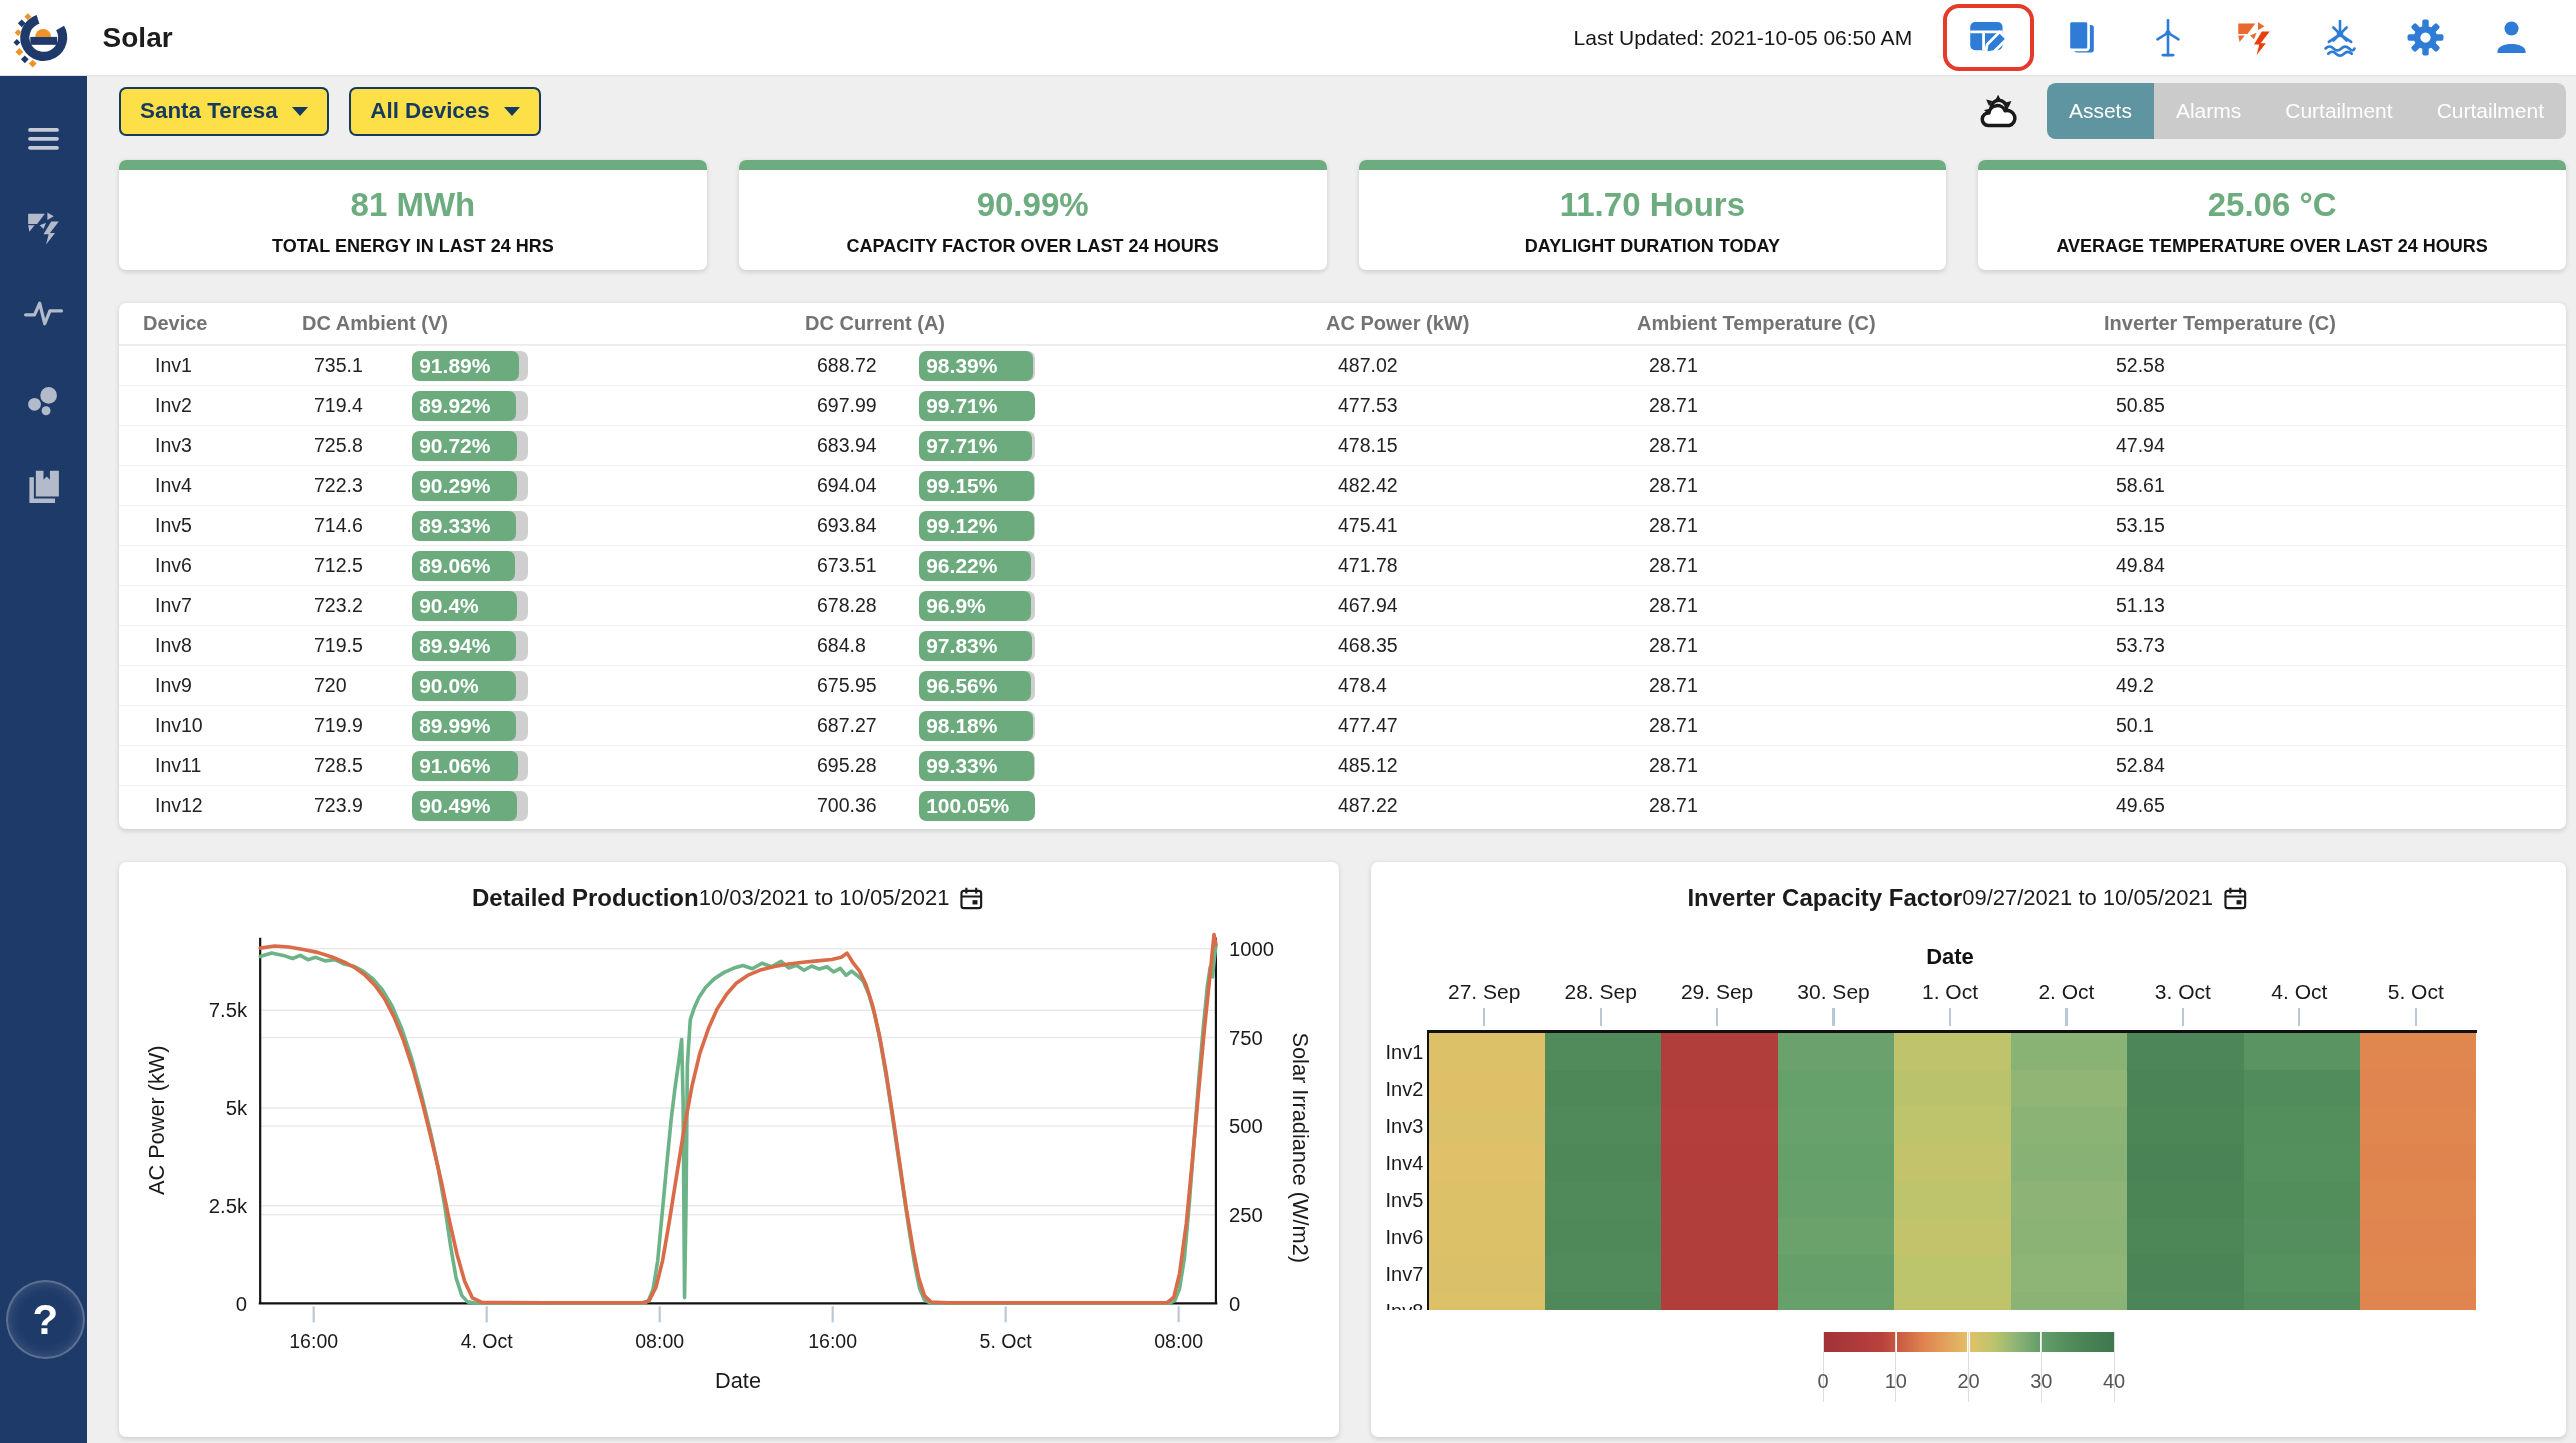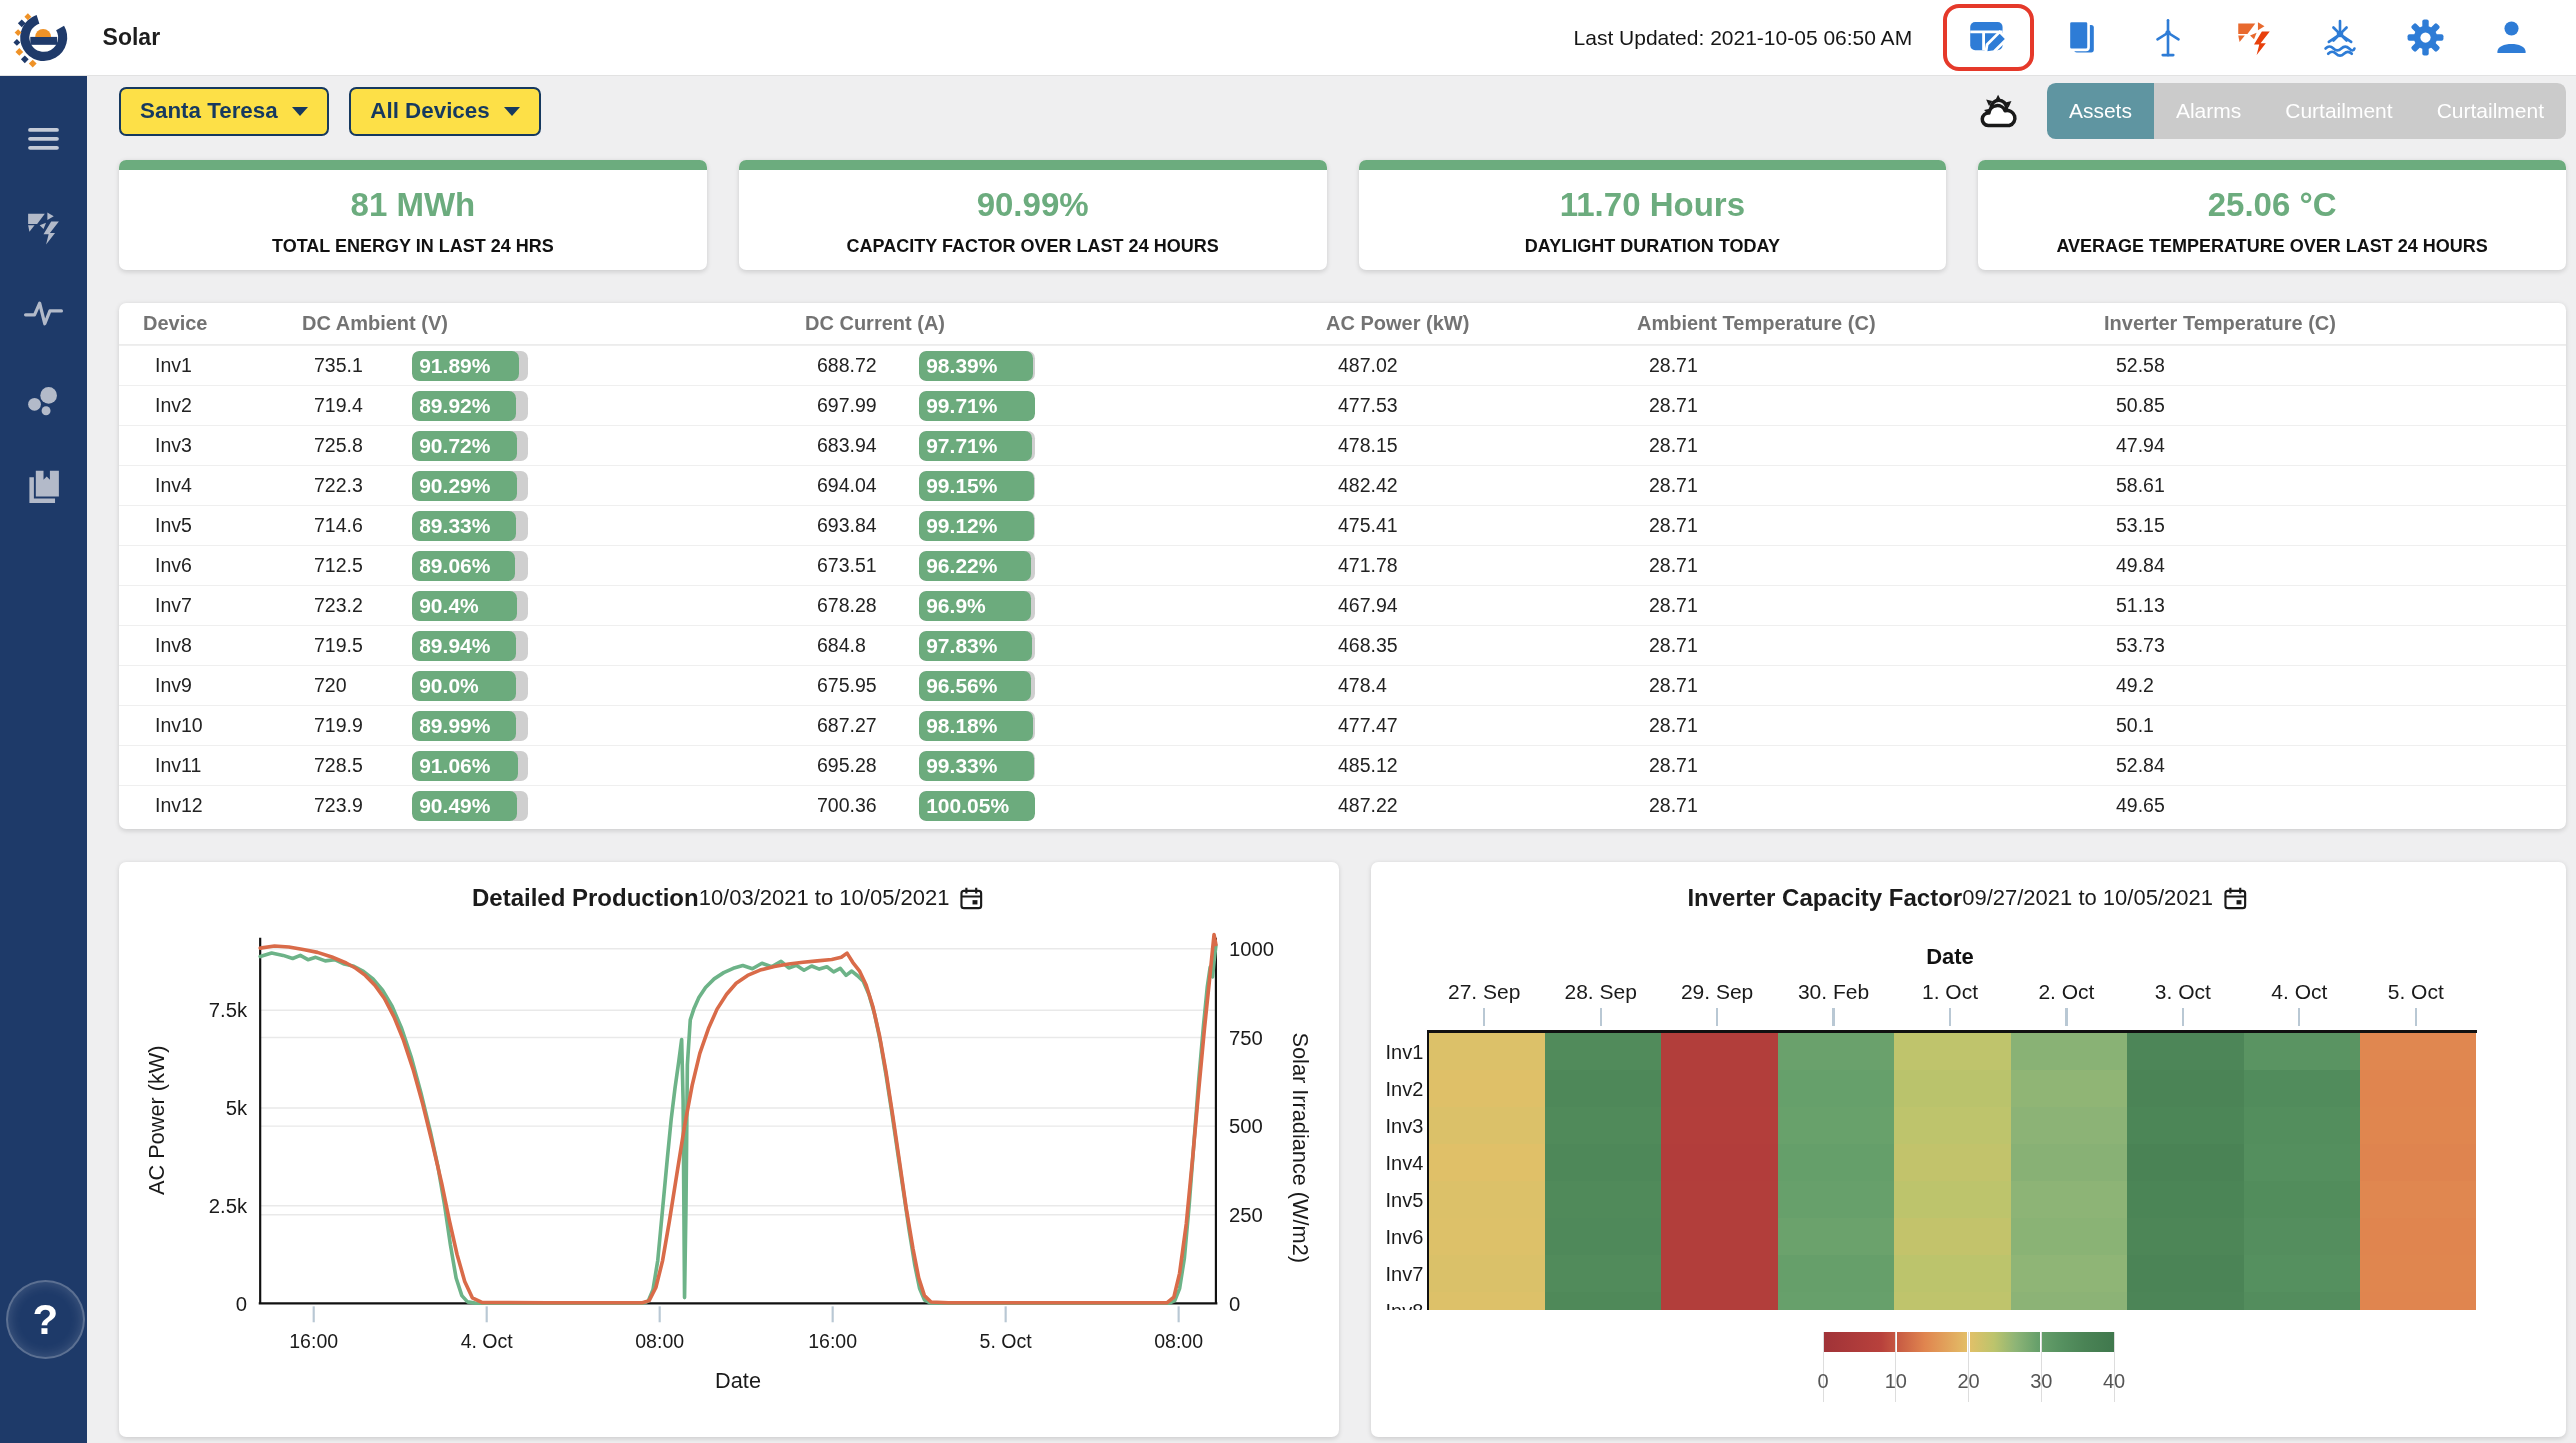--- a/index.html
+++ b/index.html
@@ -1,20 +1,20 @@
 <!DOCTYPE html>
 <html style="font-size:11.6px"><head>
 <meta charset="utf-8">
 <style>
   html,body{margin:0;padding:0;}
   body{width:2576px;height:1444px;background:#efeff0;font-family:"Liberation Sans",sans-serif;overflow:hidden;position:relative;}
   
   .header{position:absolute;top:0;left:0;width:2576px;height:75px;background:#fff;display:flex;align-items:center;z-index:6;border-bottom:0.7px solid #e2e2e2;}
   .logo{width:61px;height:61px;margin-left:11.6px;flex:0 0 auto;}
-  .app-title{font-size:23px;font-weight:bold;color:#1d1d1d;margin-left:30px;text-align:right;}
+  .app-title{font-size:28px;font-weight:bold;color:#1d1d1d;margin-left:30px;text-align:right;}
   .header-right{margin-left:auto;display:flex;align-items:center;margin-right:22px;}
   .last-updated{font-size:21px;color:#161616;margin-right:24.6px;white-space:nowrap;}
   .hicon{width:51px;height:51px;display:flex;align-items:center;justify-content:center;margin:0 17.4px;cursor:pointer;flex:0 0 auto;}
   .hl-box{border:4.3px solid #e5392a;border-radius:16px;padding:4.3px 16px;margin:0 5.8px;display:flex;align-items:center;justify-content:center;}
   .hl-box .hicon{margin:0;}
   
   .sidebar{position:absolute;top:75px;left:0;width:87px;height:1368px;background:#1e3a69;}
   .sicon{width:46px;height:46px;margin:0 auto;display:flex;align-items:center;justify-content:center;cursor:pointer;}
   .si-1{padding-top:41px;}
   .sicon + .sicon{margin-top:41px;}
@@ -585,21 +585,21 @@
             <line x1="4" y1="17" x2="36" y2="17"></line>
             <rect x="22" y="23" width="8" height="7" fill="#1a1a1a" stroke="none"></rect>
           </svg>
         </span>
       </div>
       <div class="hm-date-title">Date</div>
       <div class="hm-labels" id="hm-labels">
           <div>27. Sep</div>
           <div>28. Sep</div>
           <div>29. Sep</div>
-          <div>30. Feb</div>
+          <div>30. Sep</div>
           <div>1. Oct</div>
           <div>2. Oct</div>
           <div>3. Oct</div>
           <div>4. Oct</div>
           <div>5. Oct</div>
         </div>
       <div class="hm-ticks" id="hm-ticks">
           <div></div>
           <div></div>
           <div></div>

